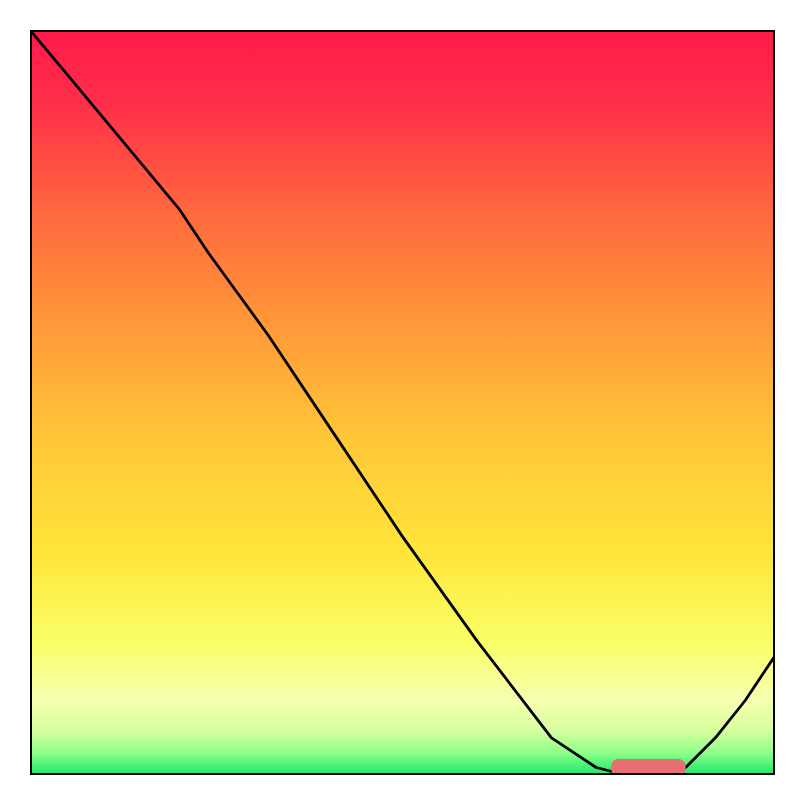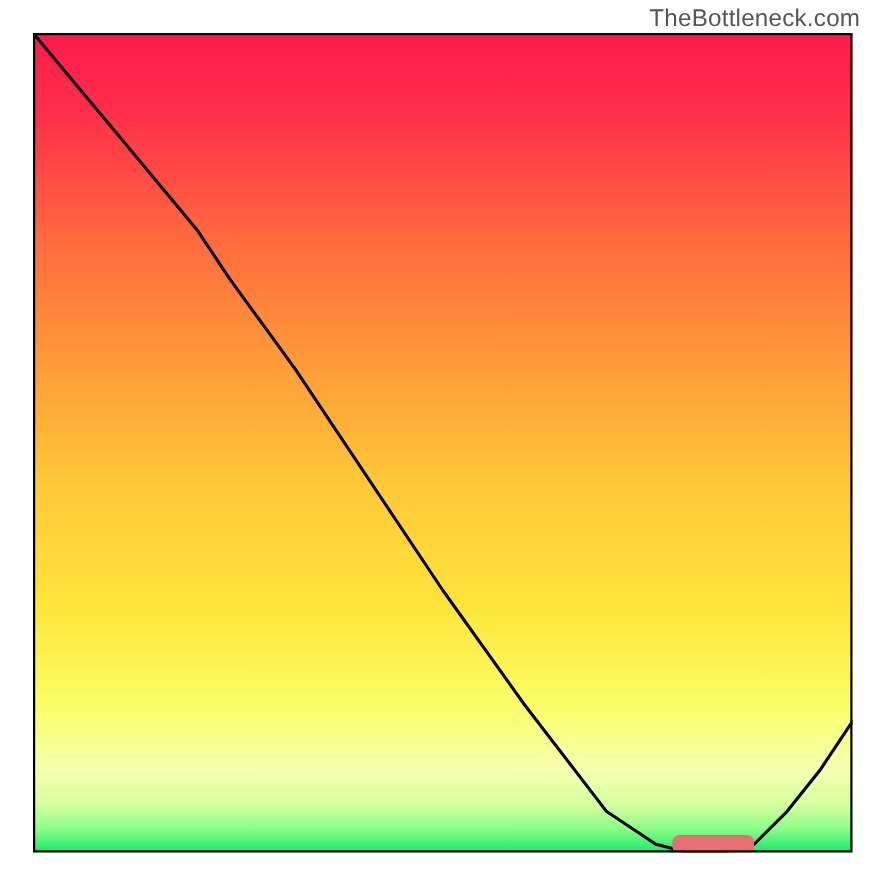--- a/index.html
+++ b/index.html
@@ -34,21 +34,20 @@
   .plot-frame {
     position: absolute;
     inset: 0;
     pointer-events: none;
   }
 </style>
 </head>
 <body>
 <div class="container">
 
-  <div class="attribution">TheBottleneck.com</div>
 
   <div class="plot-area">
     <svg class="plot-frame" viewBox="0 0 745 745" width="745" height="745">
       <defs>
         <linearGradient id="bg-grad" x1="0" y1="0" x2="0" y2="1">
           <stop offset="0%" stop-color="#ff1a4b"></stop>
           <stop offset="10%" stop-color="#ff2f49"></stop>
           <stop offset="25%" stop-color="#ff6a3e"></stop>
           <stop offset="40%" stop-color="#ff9a38"></stop>
           <stop offset="55%" stop-color="#ffc838"></stop>

